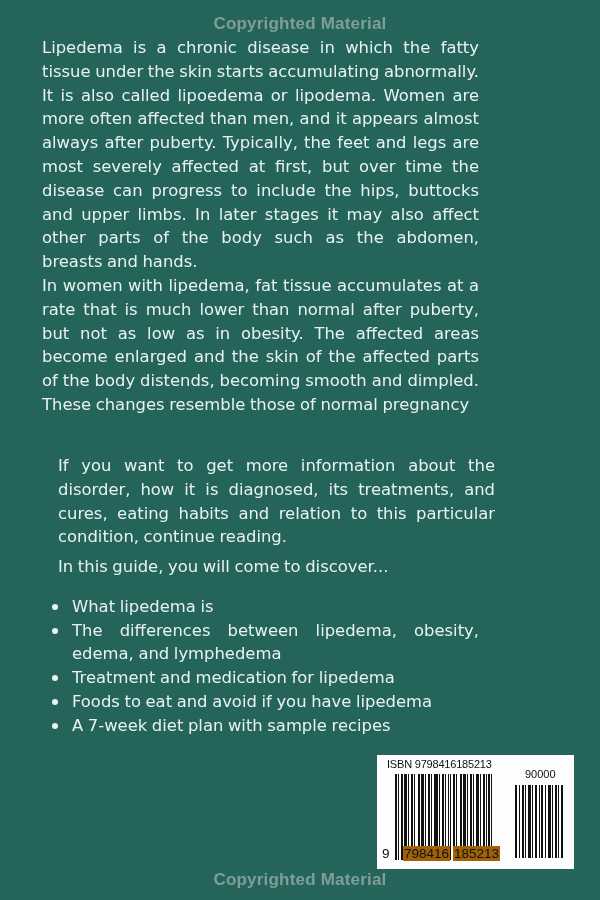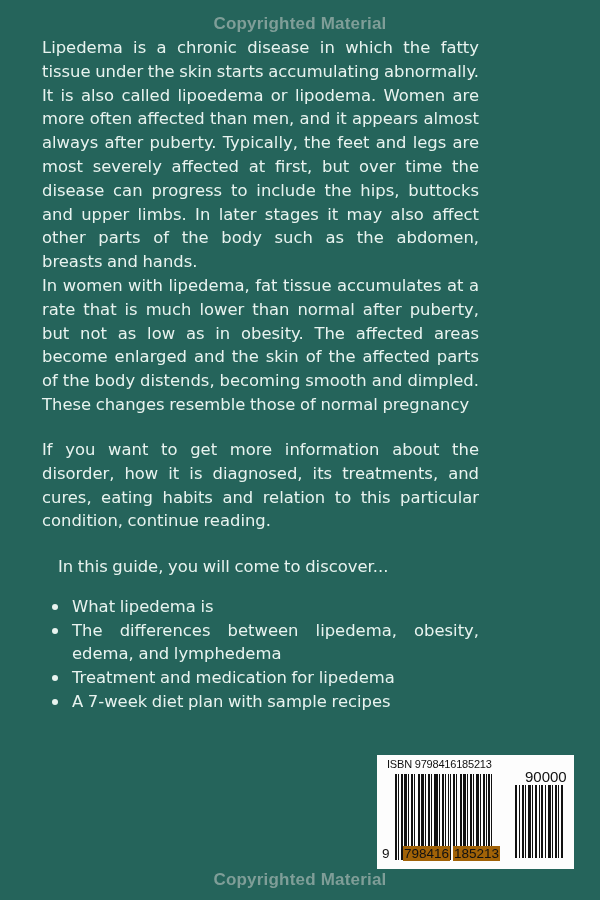--- a/index.html
+++ b/index.html
@@ -49,21 +49,21 @@
     .cta {
       position: absolute;
       left: 42px;
       top: 438px;
       width: 437px;
       font-size: 16.4px;
       line-height: 23.8px;
       text-align: justify;
       text-align-last: left;
       word-spacing: -0.6px;
-      margin: 0;
+      margin: 16px;
     }
     .discover {
       position: absolute;
       left: 42px;
       top: 539px;
       width: 437px;
       font-size: 16.4px;
       line-height: 23.8px;
       word-spacing: -0.6px;
     }
@@ -105,21 +105,21 @@
       font-family: "Liberation Sans", sans-serif;
       font-size: 11px;
       color: #111;
       letter-spacing: -0.2px;
     }
     .price-text {
       position: absolute;
       left: 148px;
       top: 13px;
       font-family: "Liberation Sans", sans-serif;
-      font-size: 15px;
+      font-size: 11px;
       color: #111;
     }
     .bars-main {
       position: absolute;
       left: 18px;
       top: 19px;
       width: 106px;
       height: 86px;
       display: flex;
       align-items: flex-start;
@@ -174,20 +174,24 @@
     <li>
       <span class="bullet-dot"></span>
       <span>The differences between lipedema, obesity, edema, and lymphedema</span>
     </li>
     <li>
       <span class="bullet-dot"></span>
       <span>Treatment and medication for lipedema</span>
     </li>
     <li>
       <span class="bullet-dot"></span>
+      <span>Foods to eat and avoid if you have lipedema</span>
+    </li>
+    <li>
+      <span class="bullet-dot"></span>
       <span>A 7-week diet plan with sample recipes</span>
     </li>
   </ul>
 </div>
 
 <div class="barcode-box">
   <div class="isbn-text">ISBN 9798416185213</div>
   <div class="price-text">90000</div>
 
   <div class="bars-main">

